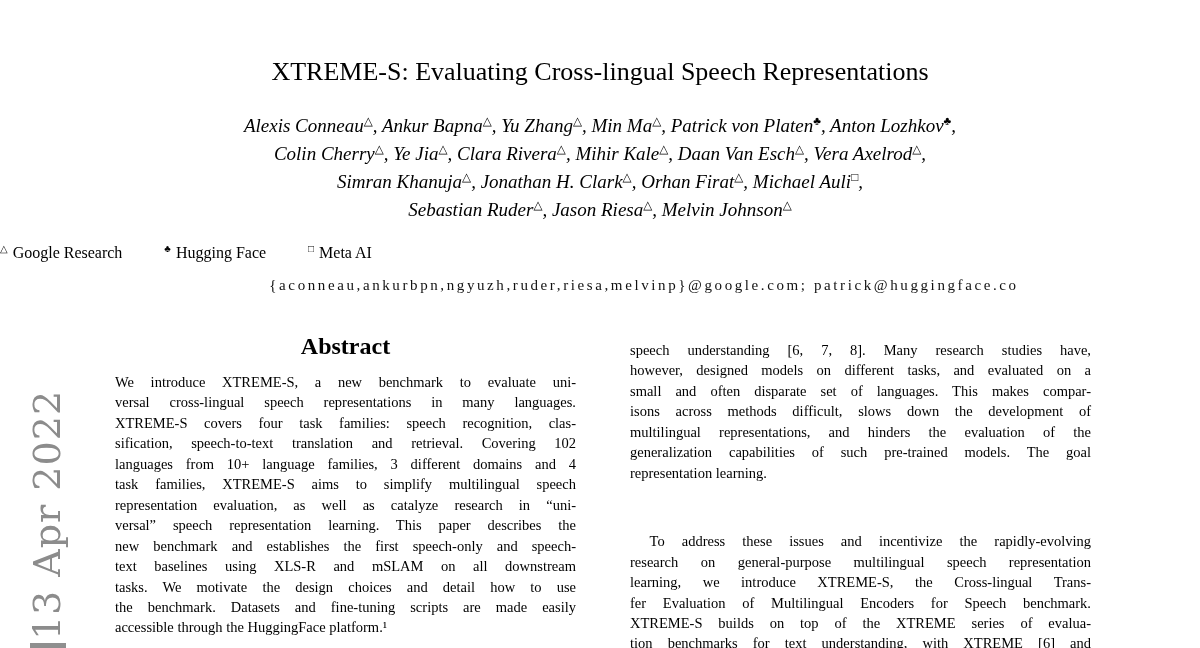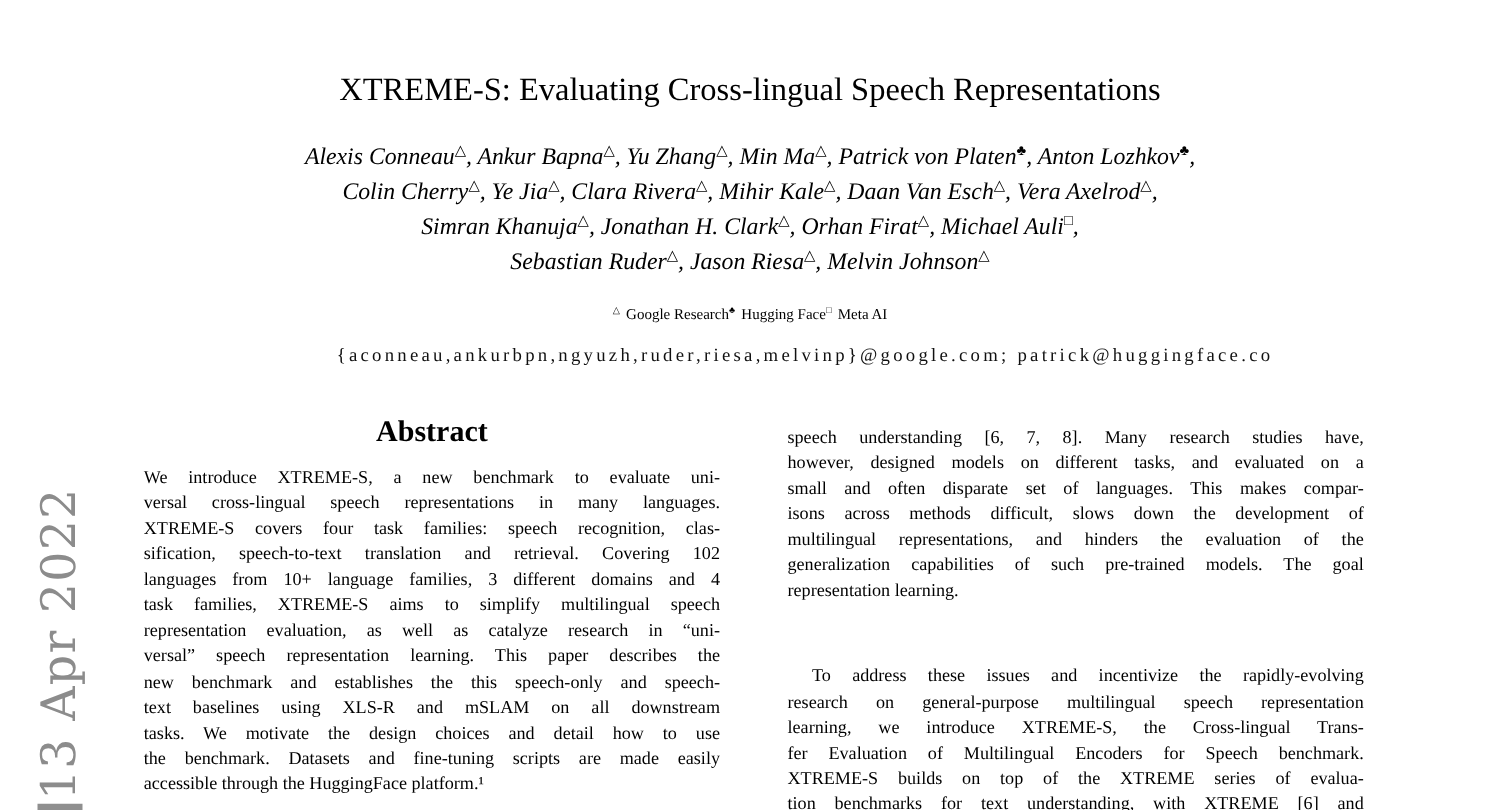--- a/index.html
+++ b/index.html
@@ -30,22 +30,22 @@
   }
   .authors {
     position: absolute; top: 112px; left: 0; width: 100%;
     text-align: center; font-style: italic; font-size: 19px; line-height: 28px;
   }
   .authors sup, .affiliations sup {
     font-style: normal; font-size: 0.62em; line-height: 0; vertical-align: super;
   }
   .affiliations {
     position: absolute; top: 244px; left: 0; width: 100%;
-    display: flex; justify-content: center; 
-    font-size: 12px;
+    display: flex; gap: 42px;
+    font-size: 16px;
   }
   .aff sup { margin-right: 5px; }
   .emails {
     position: absolute; top: 277px; left: 0; width: 100%;
     text-align: center;
     font-family: Liberation Serif, serif;
     font-size: 15px; letter-spacing: 2.6px; color: #111; padding-left: 44px;
   }
 
   
@@ -89,21 +89,21 @@
     <div class="abstract-heading">Abstract</div>
     <div>
         <div class="line">We introduce XTREME-S, a new benchmark to evaluate uni-</div>
         <div class="line">versal cross-lingual speech representations in many languages.</div>
         <div class="line">XTREME-S covers four task families: speech recognition, clas-</div>
         <div class="line">sification, speech-to-text translation and retrieval. Covering 102</div>
         <div class="line">languages from 10+ language families, 3 different domains and 4</div>
         <div class="line">task families, XTREME-S aims to simplify multilingual speech</div>
         <div class="line">representation evaluation, as well as catalyze research in “uni-</div>
         <div class="line">versal” speech representation learning. This paper describes the</div>
-        <div class="line">new benchmark and establishes the this speech-only and speech-</div>
+        <div class="line">new benchmark and establishes the first speech-only and speech-</div>
         <div class="line">text baselines using XLS-R and mSLAM on all downstream</div>
         <div class="line">tasks.  We motivate the design choices and detail how to use</div>
         <div class="line">the benchmark. Datasets and fine-tuning scripts are made easily</div>
         <div class="line end">accessible through the HuggingFace platform.¹</div>
       </div>
   </div>
 
   <div class="col col-right">
     <div>
         <div class="line">speech understanding [6, 7, 8].  Many research studies have,</div>

